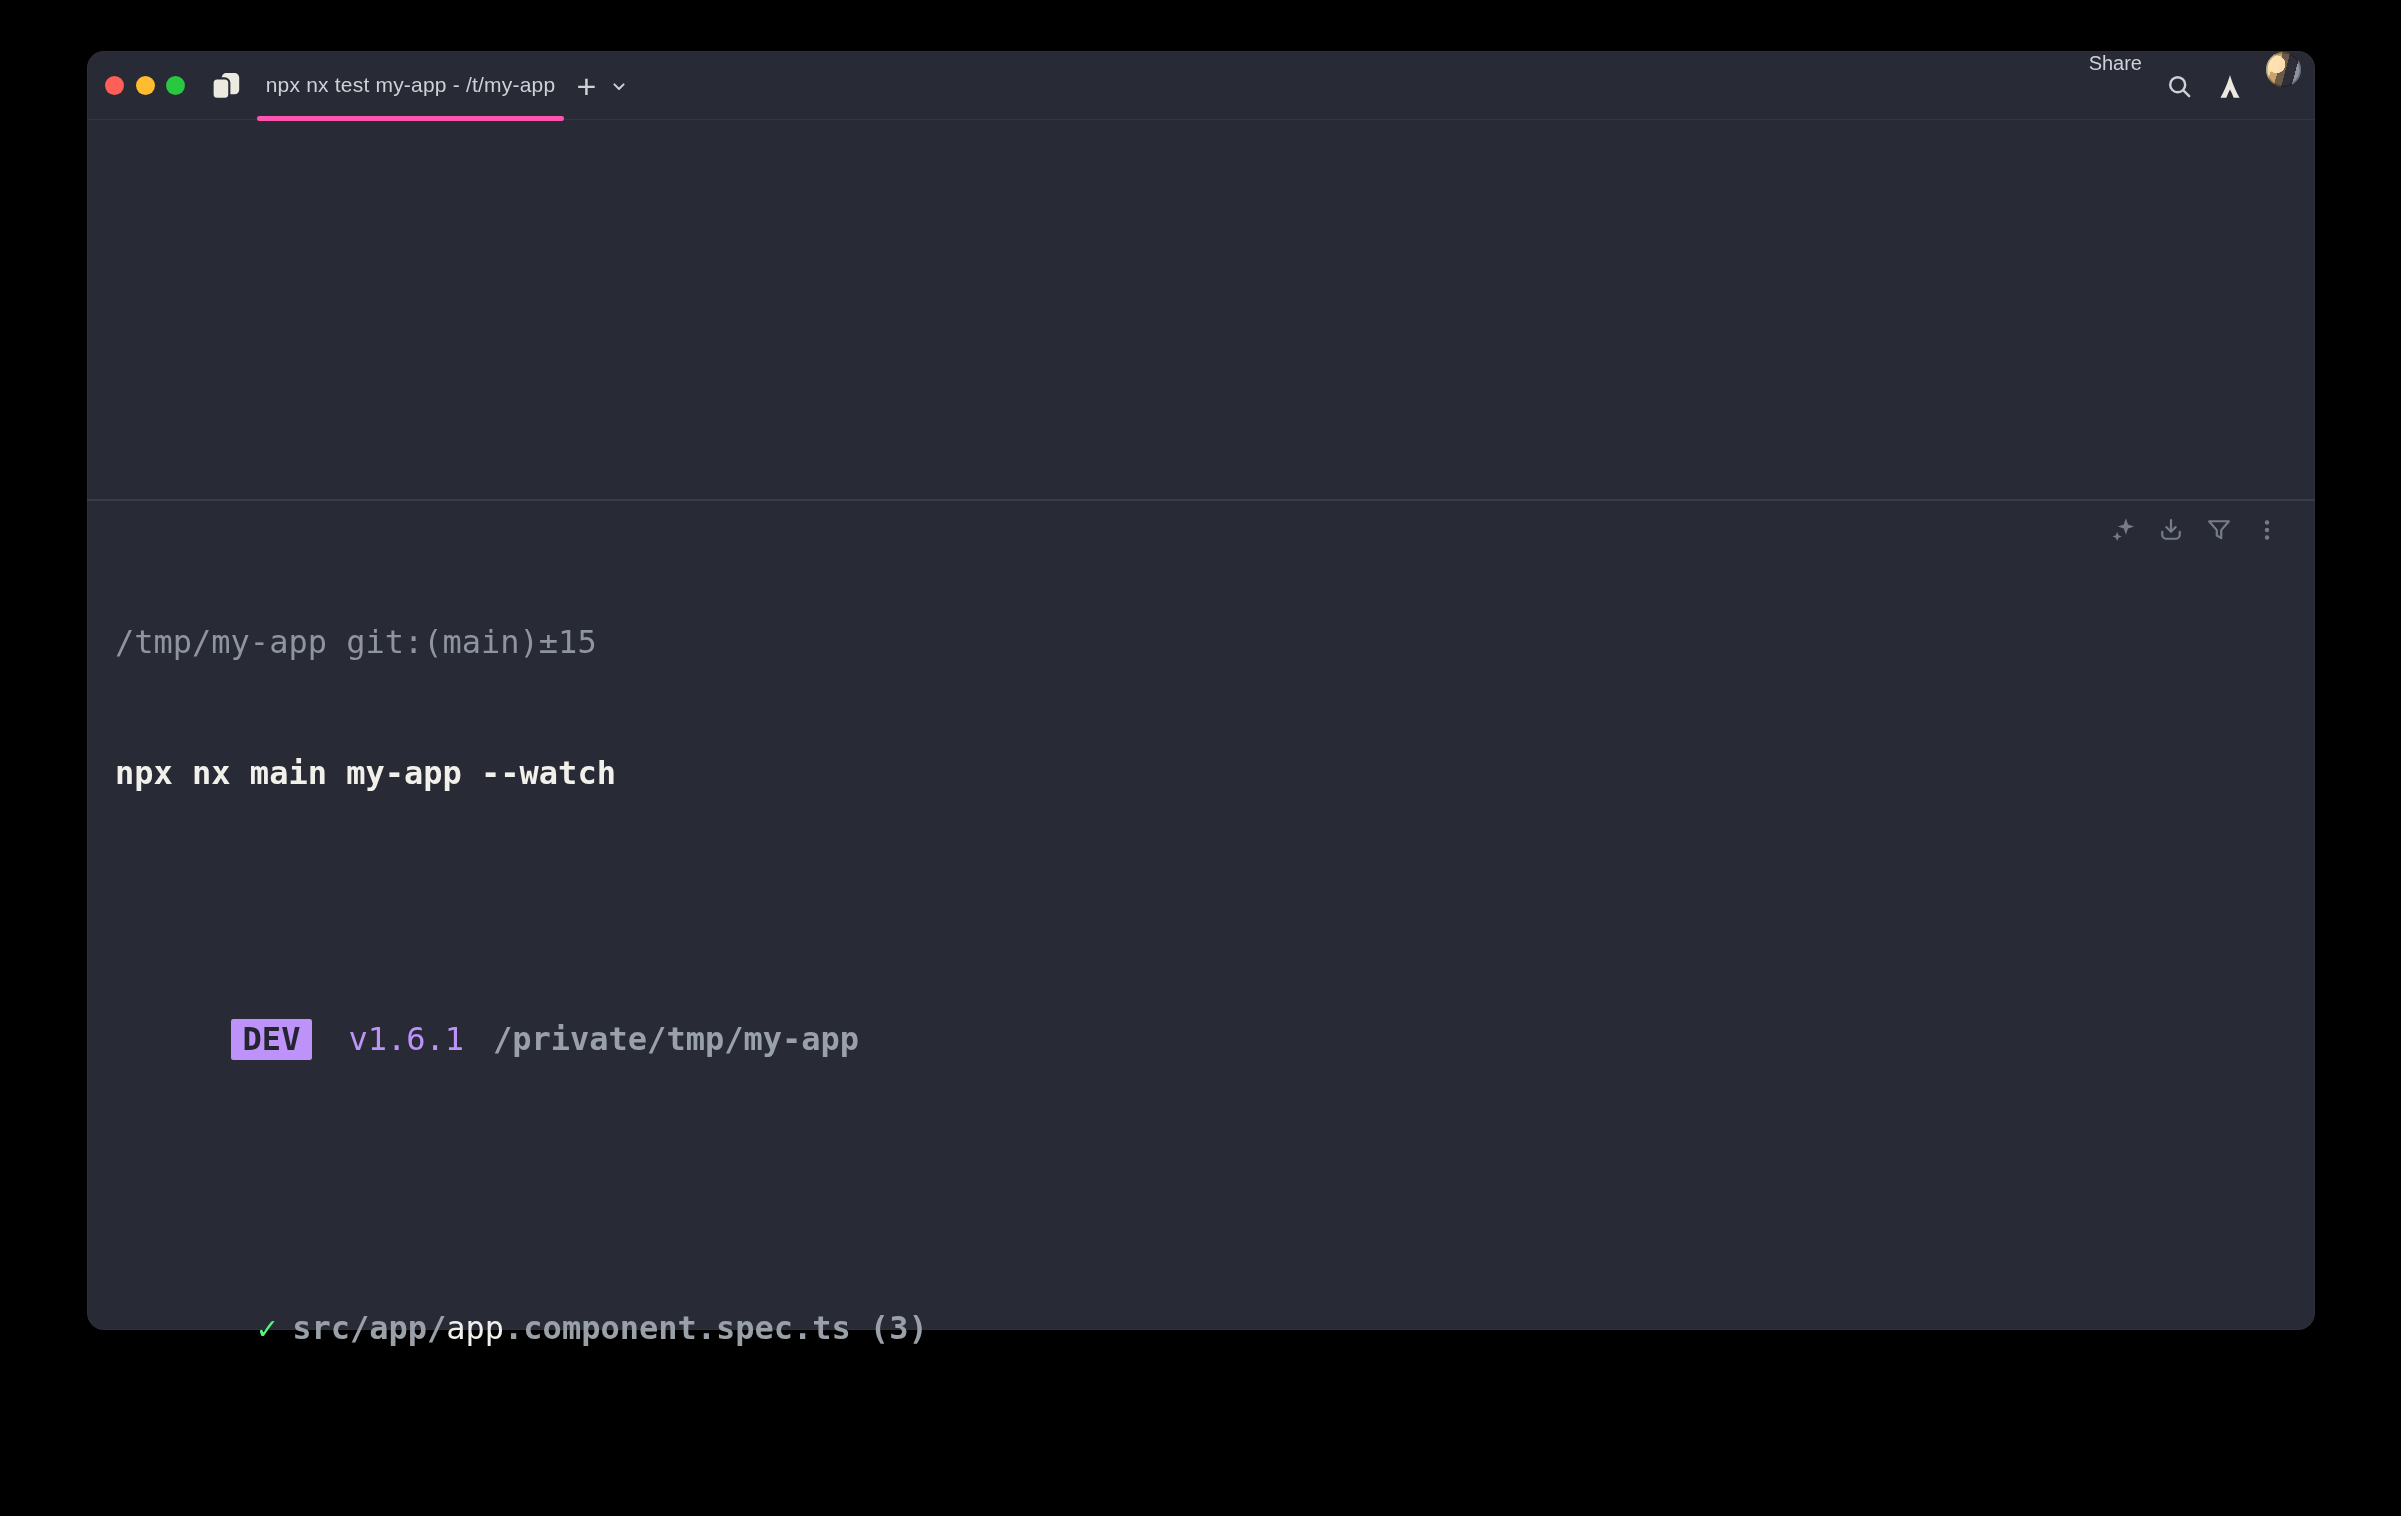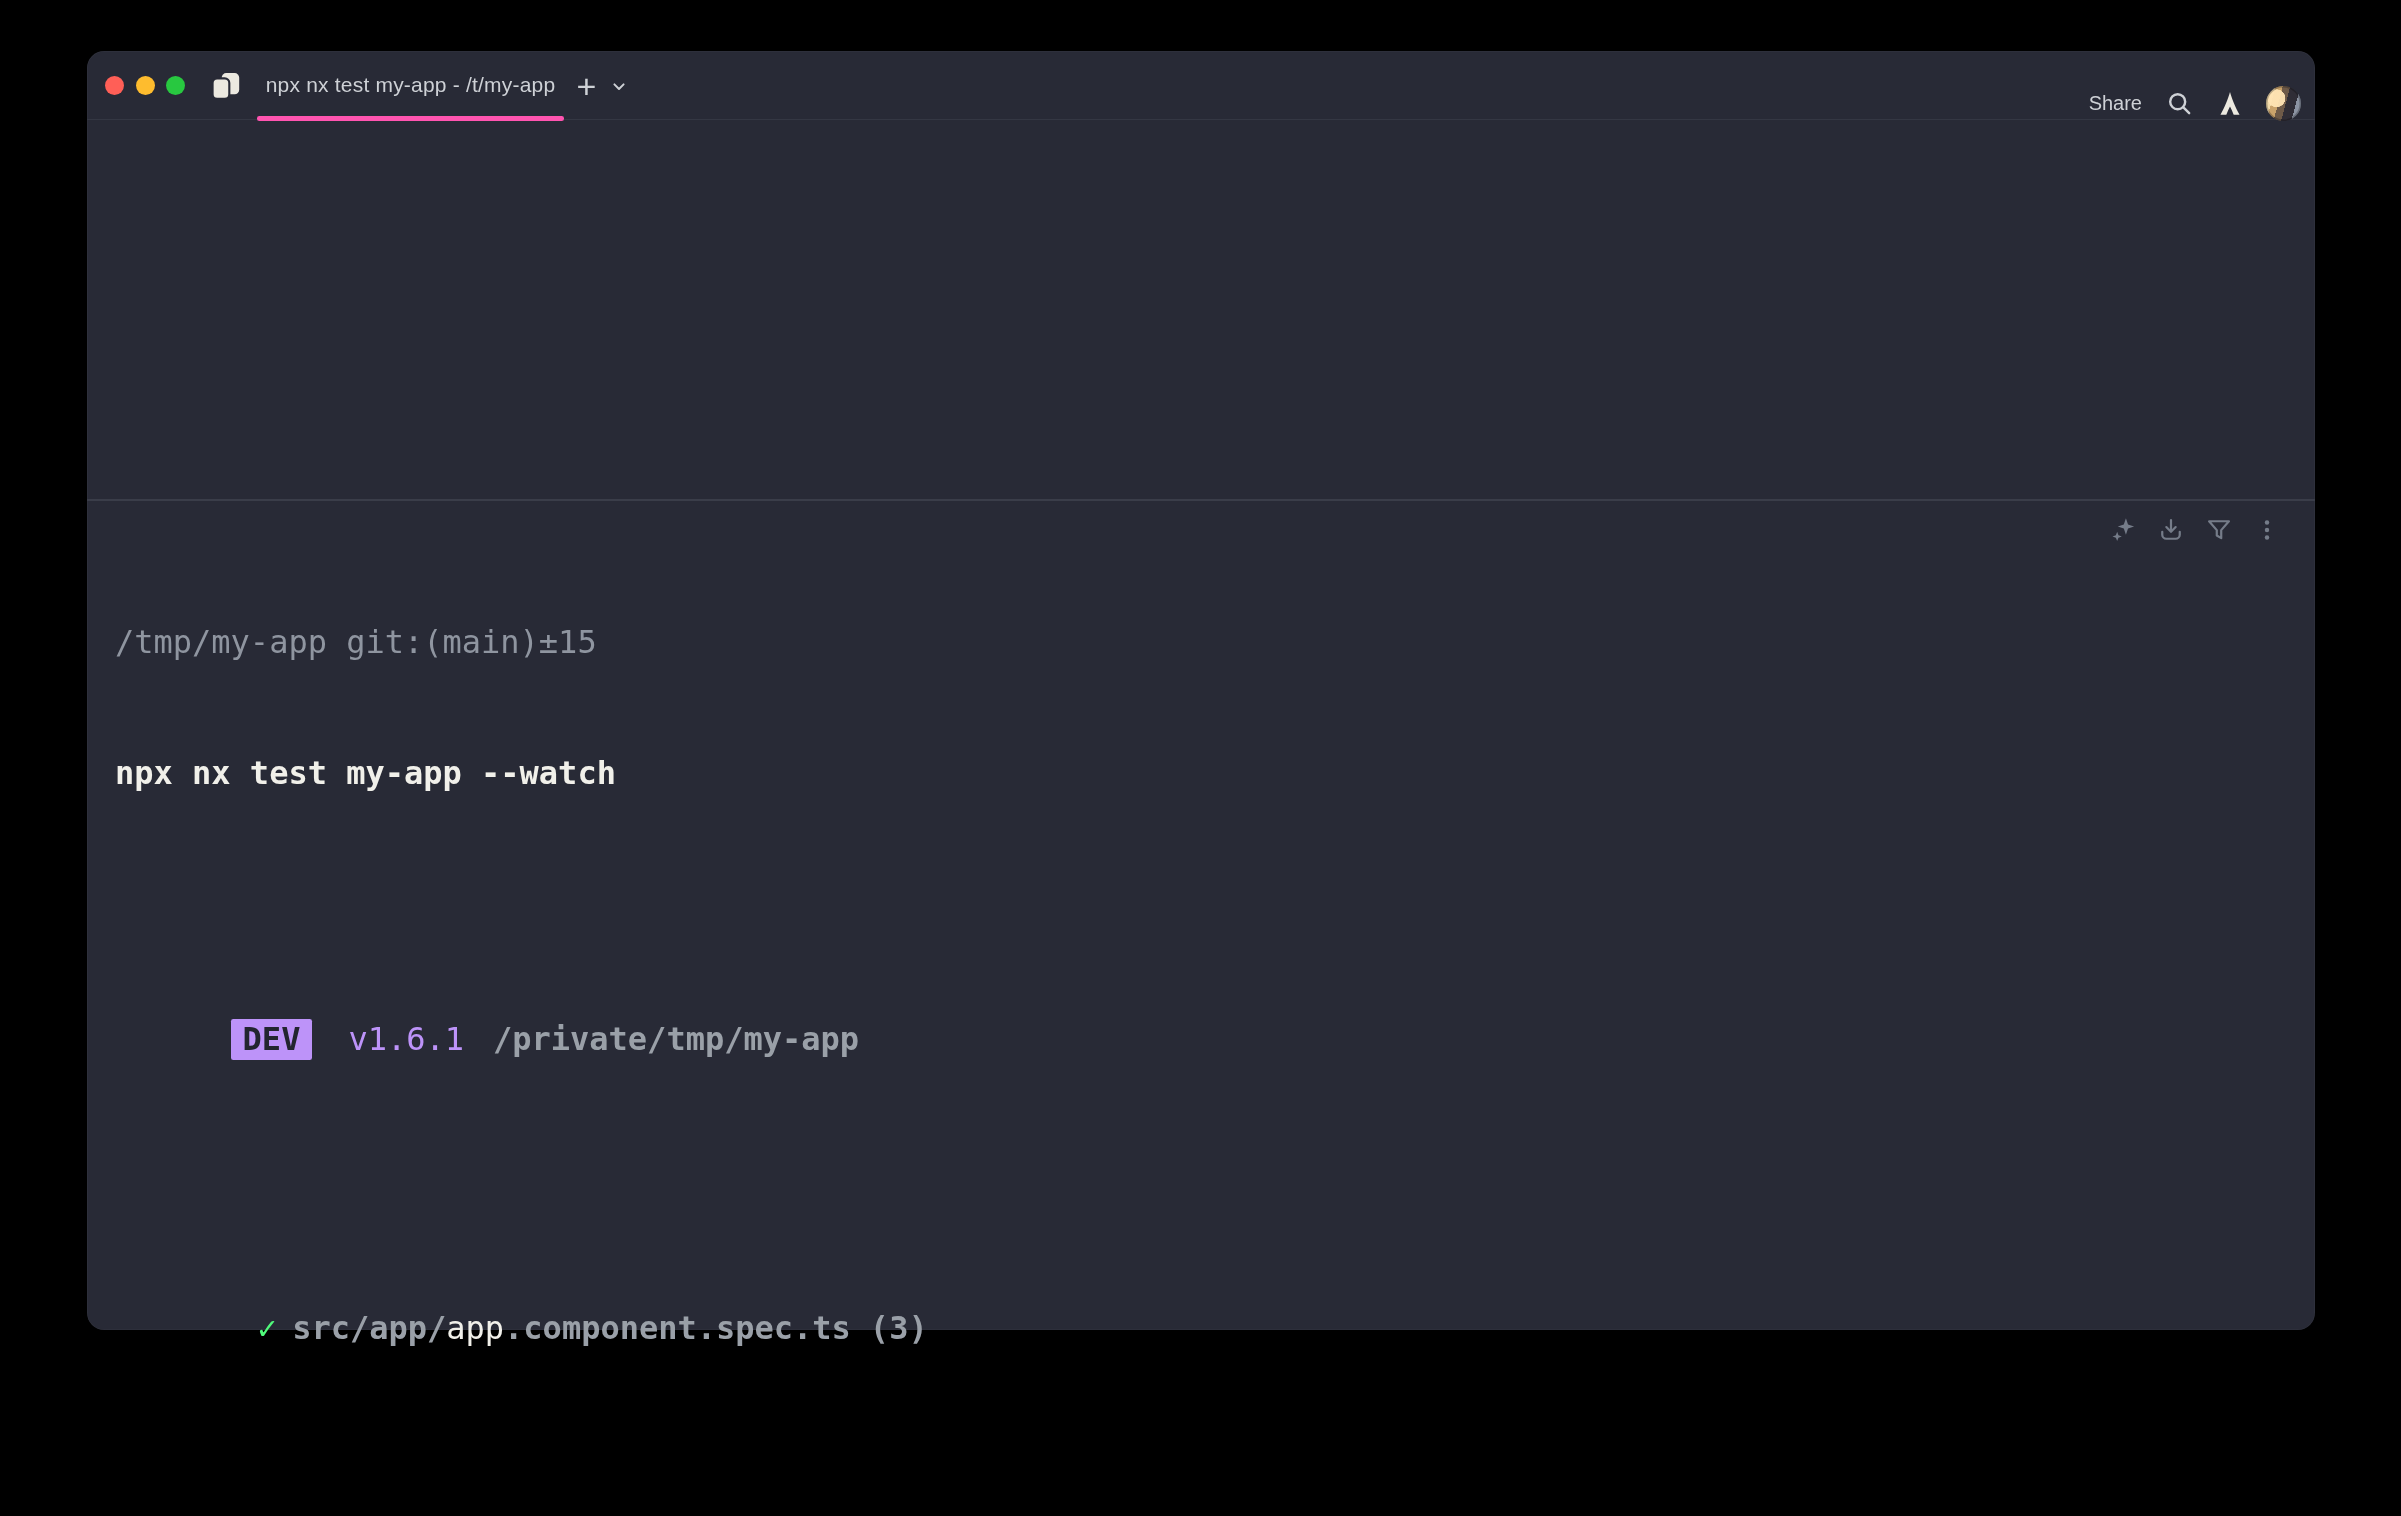--- a/index.html
+++ b/index.html
@@ -27,21 +27,21 @@
   .pages-icon{position:absolute;left:121px;top:18.4px;width:35px;height:34px;}
   .tab{position:absolute;left:170px;top:0;width:307px;height:68px;
     display:flex;align-items:center;justify-content:center;cursor:default;}
   .tab-title{font-size:21px;color:var(--ui-text);letter-spacing:0.2px;white-space:nowrap;}
   .tab-underline{position:absolute;left:0;bottom:-1.5px;width:100%;height:4.6px;background:var(--pink);border-radius:2.3px;}
 
   .newtab{position:absolute;left:482px;top:0;height:69px;width:35px;background:none;border:none;
     color:var(--ui-text);font-size:34px;font-weight:300;line-height:66px;cursor:pointer;}
   .tab-chevron{position:absolute;left:522px;top:28px;width:20px;height:15.3px;}
 
-  .tb-right{position:absolute;right:14px;top:18px;height:69px;display:flex;align-items:center;gap:23px;}
+  .tb-right{position:absolute;right:14px;top:1px;height:69px;display:flex;gap:23px;}
   .share{font-size:20px;color:var(--ui-text);cursor:pointer;}
   .icon-btn{display:inline-flex;align-items:center;justify-content:center;cursor:pointer;}
   .avatar{width:35px;height:35px;border-radius:50%;overflow:hidden;
     background:
       radial-gradient(circle at 30% 35%, rgba(255,228,180,.95) 0 26%, transparent 27%),
       linear-gradient(105deg,#f0d9a8 0 22%, #caa36b 22% 38%, #6e5a48 38% 55%, #2f2d36 55% 78%, #8b93a2 78% 100%);
     box-shadow:inset 0 0 0 1.5px rgba(0,0,0,.25);}
 
   
   .content-divider{position:absolute;left:0;top:448px;width:100%;height:1.5px;background:var(--divider);}
@@ -141,21 +141,21 @@
       <svg width="28" height="28" viewBox="0 0 24 24" fill="#757c89">
         <circle cx="12" cy="5.5" r="1.9"></circle>
           <circle cx="12" cy="12" r="1.9"></circle>
           <circle cx="12" cy="18.5" r="1.9"></circle>
       </svg>
     </span>
   </div>
 
   <div class="term">
     <div class="line dimgrey"><span>/tmp/my-app git:(main)±15</span></div>
-    <div class="line cmd"><span>npx nx test my-app --watch</span></div>
+    <div class="line cmd"><span>npx nx main my-app --watch</span></div>
 
     <div class="line dev-line">
       <span class="badge dev">DEV</span><span class="purplec">v1.6.1</span><span class="grey cwd">/private/tmp/my-app</span>
     </div>
 
     <div class="line tree-1">
       <span class="check">✓</span><span class="grey">src/app/</span><span class="white">app</span><span class="grey">.component.spec.ts</span><span class="grey paren">(3)</span>
     </div>
     <div class="line tree-2">
       

